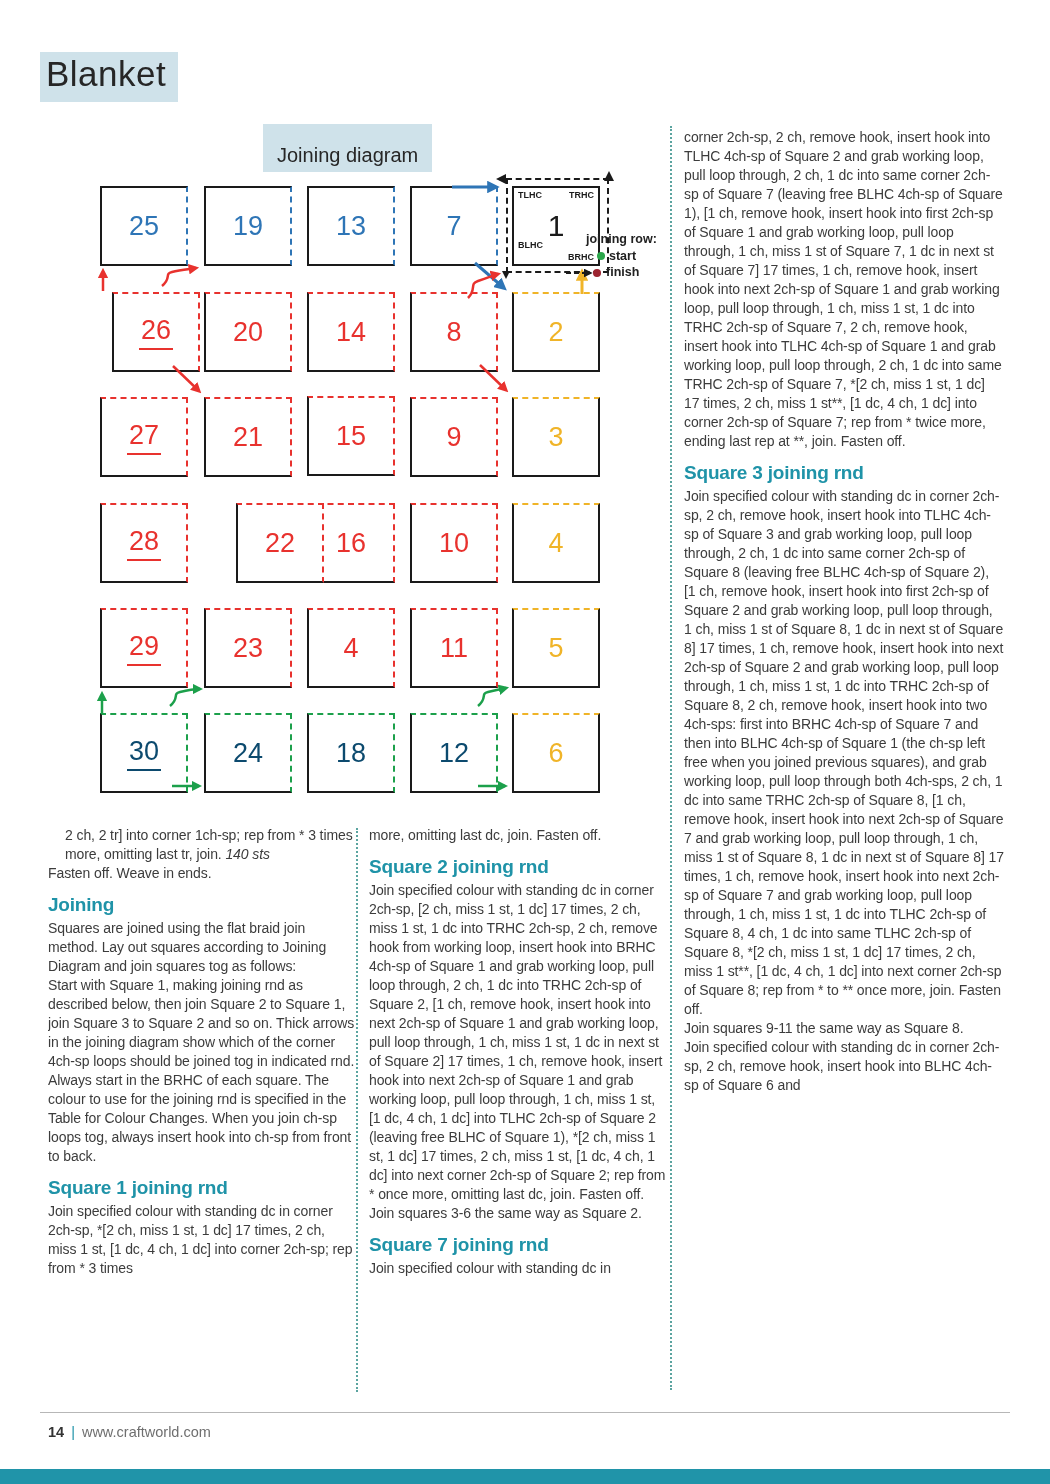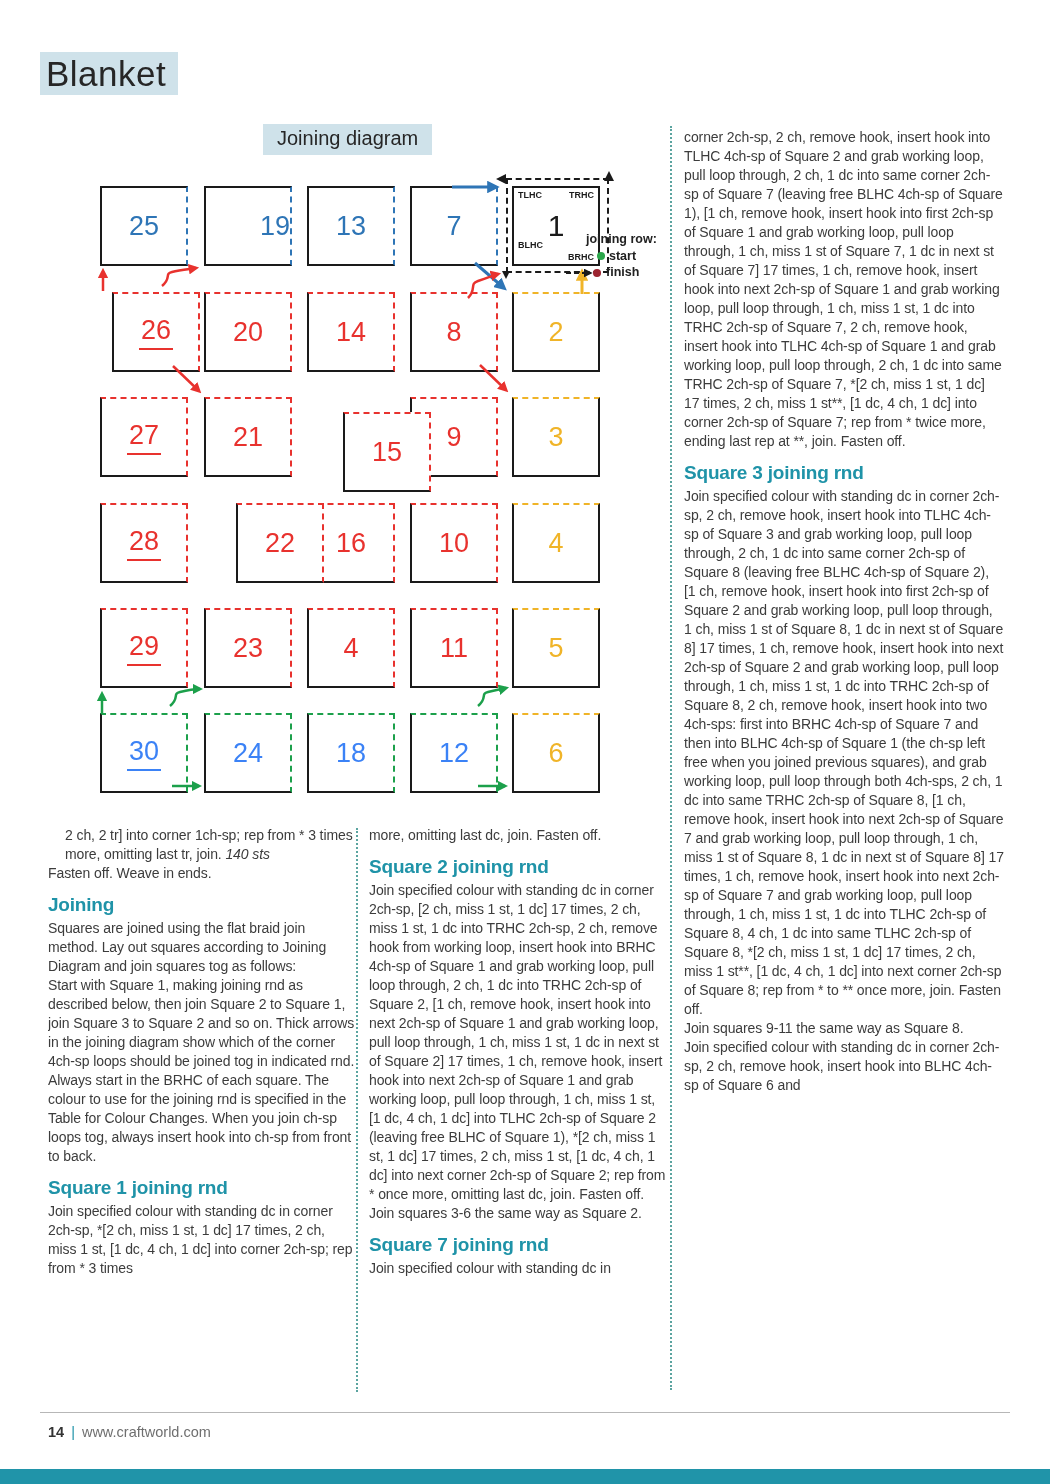--- a/index.html
+++ b/index.html
@@ -1,30 +1,30 @@
 <!DOCTYPE html>
 <html><head>
 <meta charset="utf-8">
 <style>
   *{box-sizing:border-box;margin:0;padding:0}
   html,body{background:#ffffff}
   body{font-family:"Liberation Sans",sans-serif}
   .page{position:relative;width:1050px;height:1484px;background:#fff;overflow:hidden}
 
   .title{position:absolute;left:40px;top:52px;font-size:35px;font-weight:400;color:#262626;
-         background:#cfe2ea;padding:2px 12px 1px 6px;letter-spacing:.5px}
+         background:#cfe2ea;padding:2px 12px 8px 6px;letter-spacing:.5px}
   .diagram-label{position:absolute;left:263px;top:124px;font-size:20px;color:#262626;
-         background:#cfe2ea;padding:3px 14px 5px}
+         background:#cfe2ea;padding:20px 14px 5px}
 
   .grid{position:absolute;left:100px;top:186px;width:580px;height:650px}
   .cell{position:absolute;width:88px;height:80px;border:2px solid #1a1a1a;
         display:flex;align-items:center;justify-content:center;font-size:27px;background:#fff}
   .cell.blue{border-right:2px dashed #2e75b6;color:#2e75b6}
   .cell.red{border-top:2px dashed #e8322e;border-right:2px dashed #e8322e;color:#e8322e}
-  .cell.green{border-top:2px dashed #1ca04b;border-right:2px dashed #1ca04b;color:#3b82f6}
+  .cell.green{border-top:2px dashed #1ca04b;border-right:2px dashed #1ca04b;color:#0c4a6e}
   .cell.yellow{border-top:2px dashed #f0b428;color:#f0b428}
   .cell.one{color:#1a1a1a;font-size:30px}
   .u{border-bottom:2px solid currentColor;padding:0 2px 2px}
   .outer-dashed{position:absolute;left:406px;top:-8px;width:103px;height:95px;border:2px dashed #1a1a1a}
   .corner{position:absolute;font-size:9px;font-weight:bold;color:#1a1a1a;letter-spacing:0}
   .corner.tl{top:2px;left:4px}.corner.tr{top:2px;right:4px}
   .corner.bl{bottom:14px;left:4px}.corner.br{bottom:2px;right:4px}
   svg.overlay{position:absolute;left:0;top:0;width:580px;height:650px;overflow:visible;z-index:5;pointer-events:none}
   .legend{position:absolute;font-weight:bold;color:#222;z-index:6}
   .lg-title{left:486px;top:46px;font-size:12.5px}
@@ -104,21 +104,21 @@
       </div>
       <div class="cell red" style="left: 0px; top: 317px;">
         <span class="u">28</span>
       </div>
       <div class="cell yellow" style="left: 412px; top: 211px;">
         <span>3</span>
       </div>
       <div class="cell red" style="left: 310px; top: 211px;">
         <span>9</span>
       </div>
-      <div class="cell red" style="left: 207px; top: 226px; margin-left: 36px;">
+      <div class="cell red" style="left: 207px; top: 210px;">
         <span>15</span>
       </div>
       <div class="cell red" style="left: 104px; top: 211px;">
         <span>21</span>
       </div>
       <div class="cell red" style="left: 0px; top: 211px;">
         <span class="u">27</span>
       </div>
       <div class="cell yellow" style="left: 412px; top: 106px;">
         <span>2</span>
@@ -141,21 +141,21 @@
         <span class="corner tr">TRHC</span>
         <span class="corner bl">BLHC</span>
         <span class="corner br">BRHC</span>
       </div>
       <div class="cell blue" style="left: 310px; top: 0px;">
         <span>7</span>
       </div>
       <div class="cell blue" style="left: 207px; top: 0px;">
         <span>13</span>
       </div>
-      <div class="cell blue" style="left: 104px; top: 0px; justify-content: flex-end;">
+      <div class="cell blue" style="left: 104px; top: 0px;">
         <span>19</span>
       </div>
       <div class="cell blue" style="left: 0px; top: 0px;">
         <span>25</span>
       </div>
     <div class="outer-dashed"></div>
 
     <span class="legend lg-title">joining row:</span>
     <span class="legend lg-start">start</span>
     <span class="legend lg-finish">finish</span>

